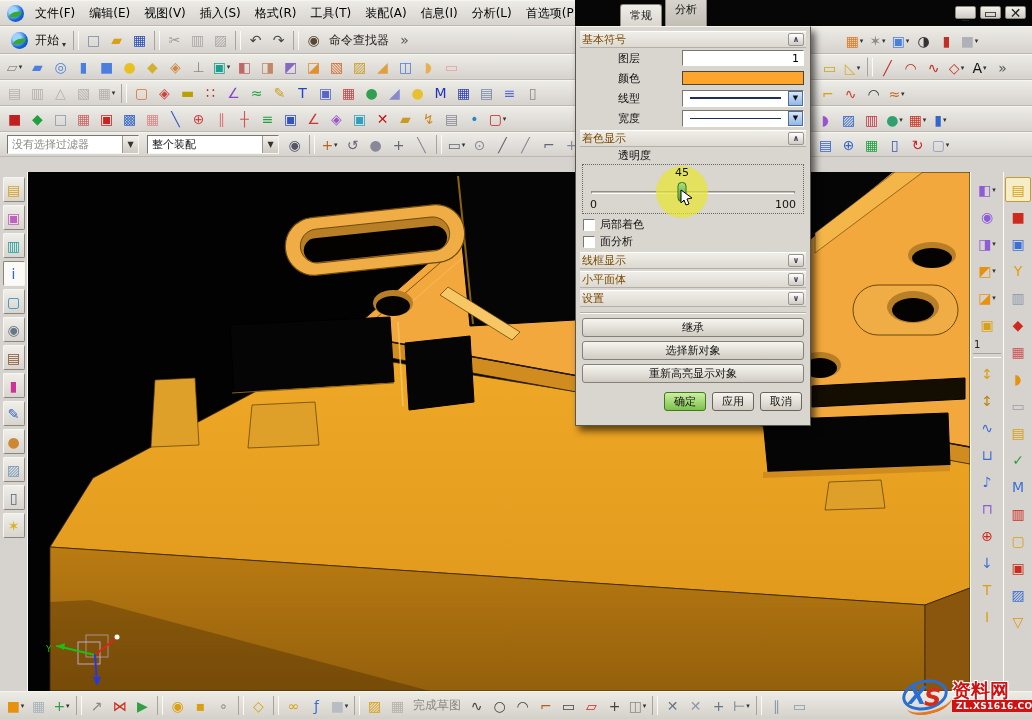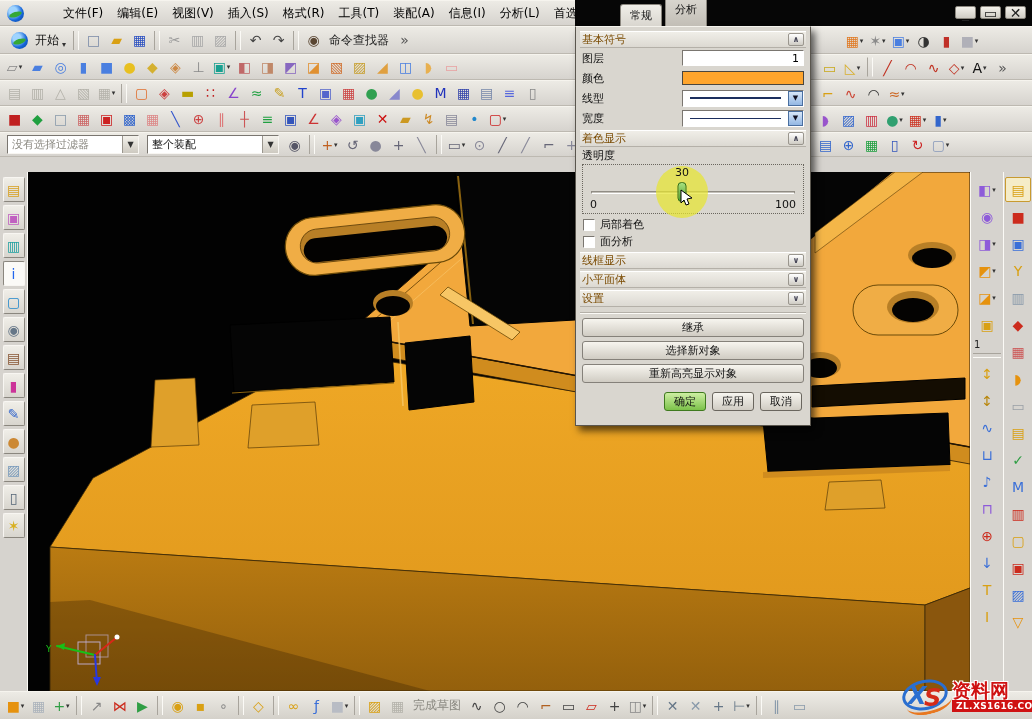--- a/index.html
+++ b/index.html
@@ -48,21 +48,21 @@
   
   #viewport{position:absolute;left:28px;top:172px;width:942px;height:519px;background:#000;z-index:1;}
   
   #dialog{position:absolute;left:575px;top:0;width:236px;z-index:20;font-size:11px;}
   .dlg-tabs{height:26px;display:flex;align-items:flex-end;padding-left:7px;position:relative;}
   .tab{height:34px;padding:0 9px;display:flex;align-items:center;font-size:11px;border:1px solid #8a867e;border-bottom:none;border-radius:3px 3px 0 0;margin-right:3px;background:linear-gradient(#dedbd4,#c2beb6);}
   .tab.active{height:22px;background:linear-gradient(#f0eee8,#d9d6cf);position:relative;z-index:2;margin-left:38px;}
   .dlg-body{background:#d9d6cf;border:1px solid #5a564e;border-top:1px solid #f4f2ec;box-shadow:4px 5px 7px rgba(0,0,0,.6);padding:2px 4px 5px;height:400px;}
   .grp-hdr{height:17px;display:flex;align-items:center;justify-content:space-between;background:linear-gradient(#f0eee8,#dcd9d2);border-top:1px solid #fff;border-bottom:1px solid #b4b0a8;color:#7a4a00;padding:0 2px;margin-top:2px;}
   .chev{width:16px;height:13px;display:flex;align-items:center;justify-content:center;font-size:8px;color:#445;background:linear-gradient(#ffffff,#cfccc4);border:1px solid #9a968e;border-radius:2px;}
-  .frow{display:flex;align-items:center;height:20px;padding:0 2px;}
+  .frow{display:flex;align-items:center;height:20px;padding:0 2px;margin-left:36px;}
   .frow label{flex:1;}
   .layer-input{width:122px;height:16px;border:1px solid;border-color:#7a7670 #fff #fff #7a7670;font-size:11px;text-align:right;padding:0 4px;font-family:inherit;background:#fff;}
   .swatch{width:122px;height:14px;border:1px solid #4a463e;}
   .combo2{width:122px;height:17px;display:flex;align-items:center;background:#fff;border:1px solid;border-color:#7a7670 #fff #fff #7a7670;}
   .combo2 .linepreview{flex:1;height:2px;background:#1c2f5e;margin:0 7px;}
   .combo2.thin .linepreview{height:1px;}
   .combo2 .dd2{width:15px;height:15px;margin-right:0;background:linear-gradient(#d7e7f9,#93b7e3);border:1px solid #4a6fa0;color:#112;display:flex;align-items:center;justify-content:center;font-size:7px;}
   .sliderbox{border:1px dotted #6a665e;margin:1px 2px 2px;height:50px;position:relative;}
   .groove{position:absolute;left:8px;right:8px;top:26px;height:3px;background:#c4c1ba;border:1px solid #908c84;border-bottom-color:#fff;}
   .slider-anchored{position:absolute;}
@@ -92,21 +92,21 @@
   .wm-site{font-size:19px;font-weight:bold;color:#cf1212;text-shadow:1px 1px 0 #fff,-1px -1px 0 #fff,1px -1px 0 #fff,-1px 1px 0 #fff;line-height:20px;}
   .wm-url{font-size:9px;font-weight:bold;color:#fff;background:#cf1212;padding:1px 4px;letter-spacing:.4px;}
 </style>
 </head>
 <body>
 
 <div id="app">
 
   <div class="hrow" id="menubar">
     <span class="applogo"></span>
-    <div style="display:flex;align-items:center;margin-left:28px;">
+    <div style="display:flex;align-items:center;">
         <span class="mi">文件(F)</span>
         <span class="mi">编辑(E)</span>
         <span class="mi">视图(V)</span>
         <span class="mi">插入(S)</span>
         <span class="mi">格式(R)</span>
         <span class="mi">工具(T)</span>
         <span class="mi">装配(A)</span>
         <span class="mi">信息(I)</span>
         <span class="mi">分析(L)</span>
         <span class="mi">首选项(P)</span>
@@ -830,21 +830,21 @@
       </div>
 
       <div class="grp-hdr">
         <span>着色显示</span>
         <b class="chev">∧</b>
       </div>
       <div class="frow" style="height:16px;">
         <label>透明度</label>
       </div>
       <div class="sliderbox">
-        <span class="slider-anchored" id="sval" style="left: 45%;">30</span>
+        <span class="slider-anchored" id="sval" style="left: 45%;">45</span>
         <span class="groove"></span>
         <span class="slider-anchored" id="hlcircle" style="left: 45%;"></span>
         <span class="slider-anchored" id="shandle" style="left: 45%;"></span>
         <span class="slider-anchored" id="mcursor" style="left: 45%;">
           <svg width="14" height="18">
               <polygon points="1,1 1,14 4,11 6,16 9,15 7,10 12,9" fill="#fff" stroke="#000" stroke-width="1"></polygon>
             </svg>
         </span>
         <span class="smin">0</span>
         <span class="smax">100</span>

